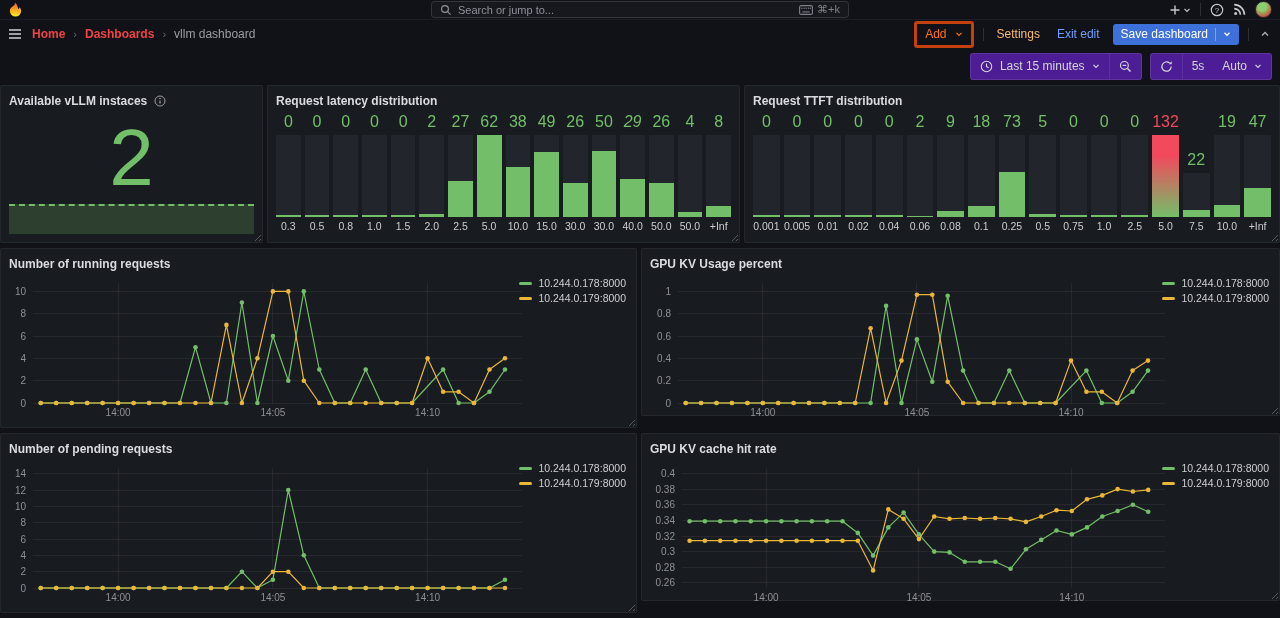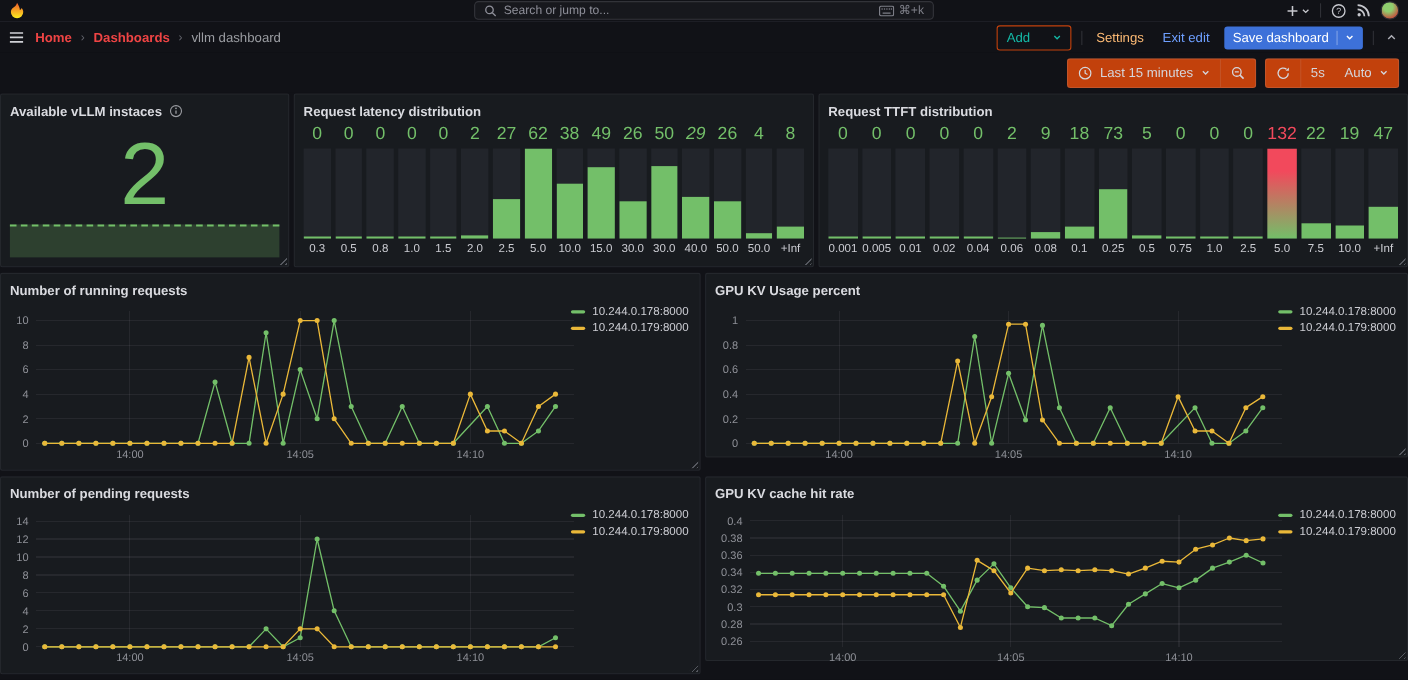--- a/index.html
+++ b/index.html
@@ -28,30 +28,30 @@
   
   .crumb-row{height:28px;display:flex;align-items:center;padding:0 8px;gap:10px;background:#111217}
   .burger{display:flex;align-items:center;cursor:pointer;color:#d0d1d6}
   .crumbs{display:flex;align-items:center;gap:8px;font-size:12px}
   .crumb-link{font-weight:700;color:#ef4444;cursor:pointer}
   .crumb-sep{color:#63656d;font-size:11px}
   .crumb-current{color:#9b9da2}
   .crumb-actions{margin-left:auto;display:flex;align-items:center;gap:9px}
   .btn{height:21px;display:flex;align-items:center;font-size:12px;border-radius:3px;
     padding:0 8px;cursor:pointer;white-space:nowrap}
-  .btn-outline{border:1px solid #c2410c;color:#14b8a6;gap:20px}
+  .btn-outline{border:3px solid #c2410c;color:#f97316;gap:8px}
   .btn-text{color:#fdba74;padding:0 4px}
   .btn-link{color:#6e9fff;padding:0 4px}
   .btn-primary{background:#3d71d9;color:#fff;gap:7px}
   .btn-primary .split{width:1px;height:13px;background:rgba(255,255,255,.35)}
   .caret-up{color:#aeafb6;cursor:pointer;display:flex;align-items:center;padding:0 2px}
   
   .toolbar-row{height:36px;display:flex;align-items:center;justify-content:flex-end;
     gap:8px;padding:0 8px;background:#111217}
-  .tgroup{display:flex;align-items:stretch;height:25px;background:#c2410c;
+  .tgroup{display:flex;align-items:stretch;height:25px;background:#4c1d95;
     border:1px solid rgba(204,204,220,.14);border-radius:3px;color:#d5d6dc;font-size:12px}
   .tbtn{display:flex;align-items:center;gap:7px;padding:0 9px;cursor:pointer;font-weight:500}
   .tgroup .sep{width:1px;background:rgba(204,204,220,.12)}
   
   .dashboard{padding:1px 0 0 0}
   .row{display:flex;gap:4px;margin-bottom:5px}
   .panel{position:relative;background:#181b1f;border:1px solid rgba(204,204,220,.07);
     border-radius:2px;box-sizing:border-box;padding:8px}
   .panel-title{font-size:12px;font-weight:700;color:#dadbe0;line-height:14px;height:14px;
     display:flex;gap:7px;cursor:pointer;white-space:nowrap}
@@ -454,21 +454,21 @@
             <div class="bar-label">2.5</div>
           </div>
           <div class="bar-col">
             <div class="bar-val" style="color: rgb(242, 73, 92);">132</div>
             <div class="bar-bg">
               <div class="bar-fill" style="height: 100%; background: linear-gradient(to top, rgb(115, 191, 105), rgb(242, 73, 92) 75%);"></div>
             </div>
             <div class="bar-label">5.0</div>
           </div>
           <div class="bar-col">
-            <div class="bar-val" style="color: rgb(115, 191, 105);">22</div>
+            <div class="bar-val" style="color: rgb(115, 191, 105); margin-top: 38px;">22</div>
             <div class="bar-bg">
               <div class="bar-fill" style="height: 16.7%; background: rgb(115, 191, 105);"></div>
             </div>
             <div class="bar-label">7.5</div>
           </div>
           <div class="bar-col">
             <div class="bar-val" style="color: rgb(115, 191, 105);">19</div>
             <div class="bar-bg">
               <div class="bar-fill" style="height: 14.4%; background: rgb(115, 191, 105);"></div>
             </div>

